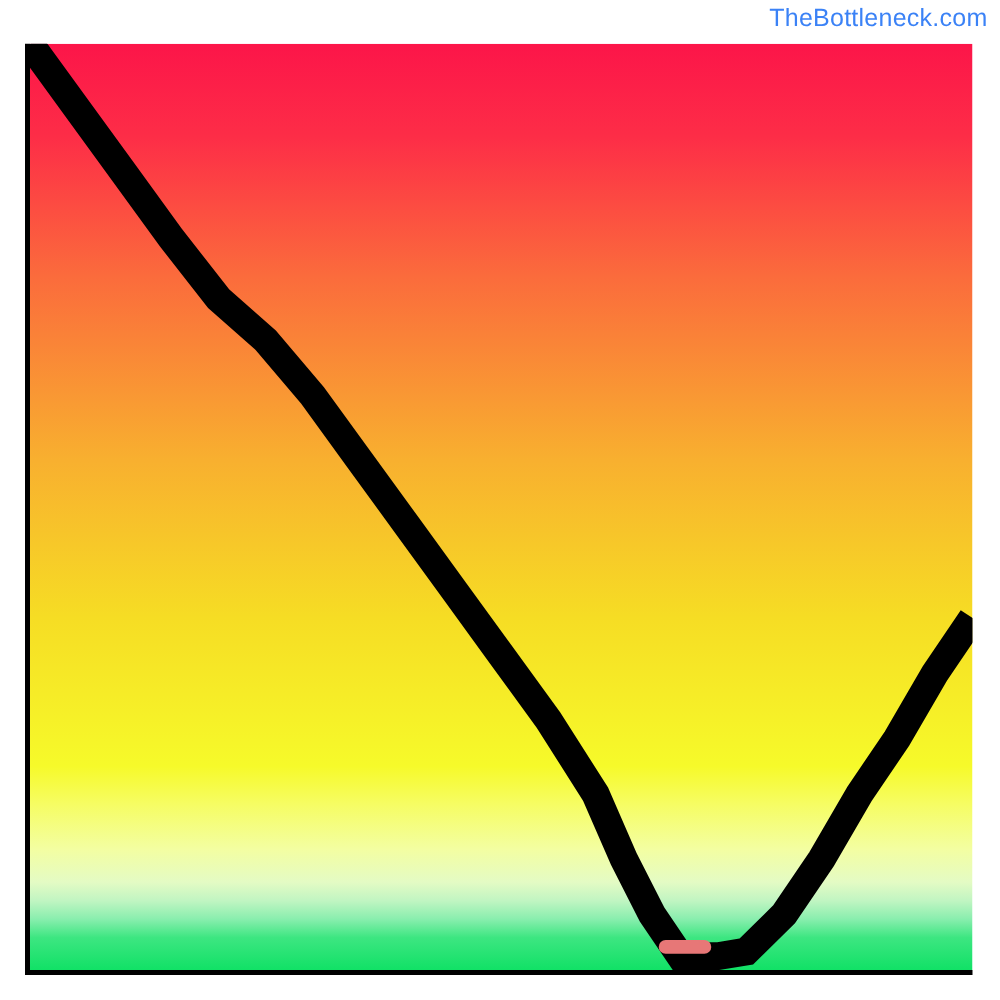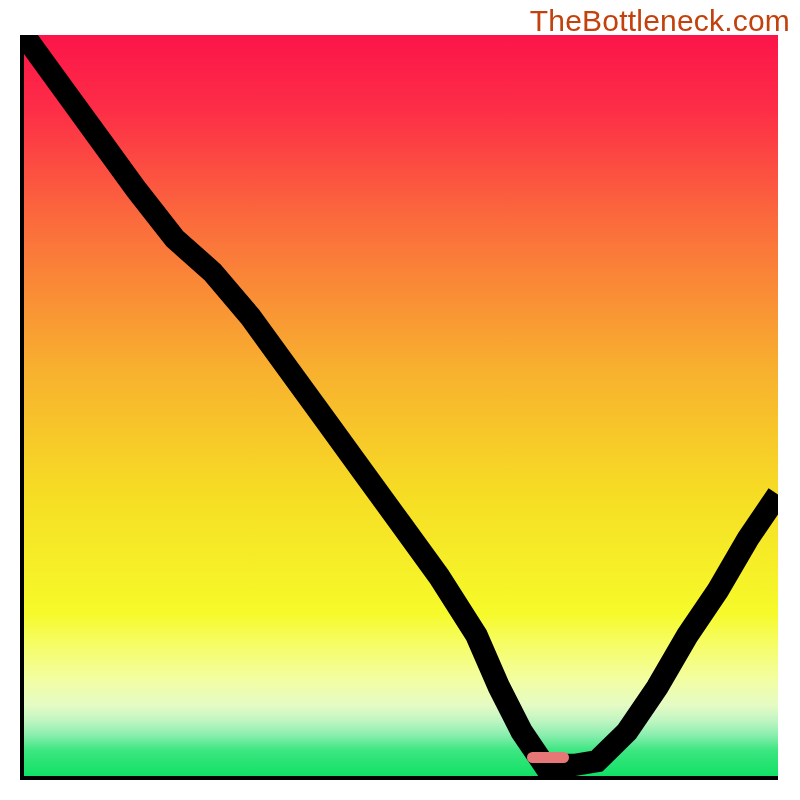--- a/index.html
+++ b/index.html
@@ -13,22 +13,22 @@
   .container {
     position: relative;
     width: 800px;
     height: 800px;
   }
   .watermark {
     position: absolute;
     top: 4px;
     right: 10px;
     font-family: Arial, Helvetica, sans-serif;
-    font-size: 30px;
-    color: #c2410c;
+    font-size: 20px;
+    color: #3b82f6;
     letter-spacing: 0.2px;
     font-weight: 500;
     user-select: none;
   }
   .plot {
     position: absolute;
     left: 20px;
     top: 35px;
     width: 758px;
     height: 745px;

